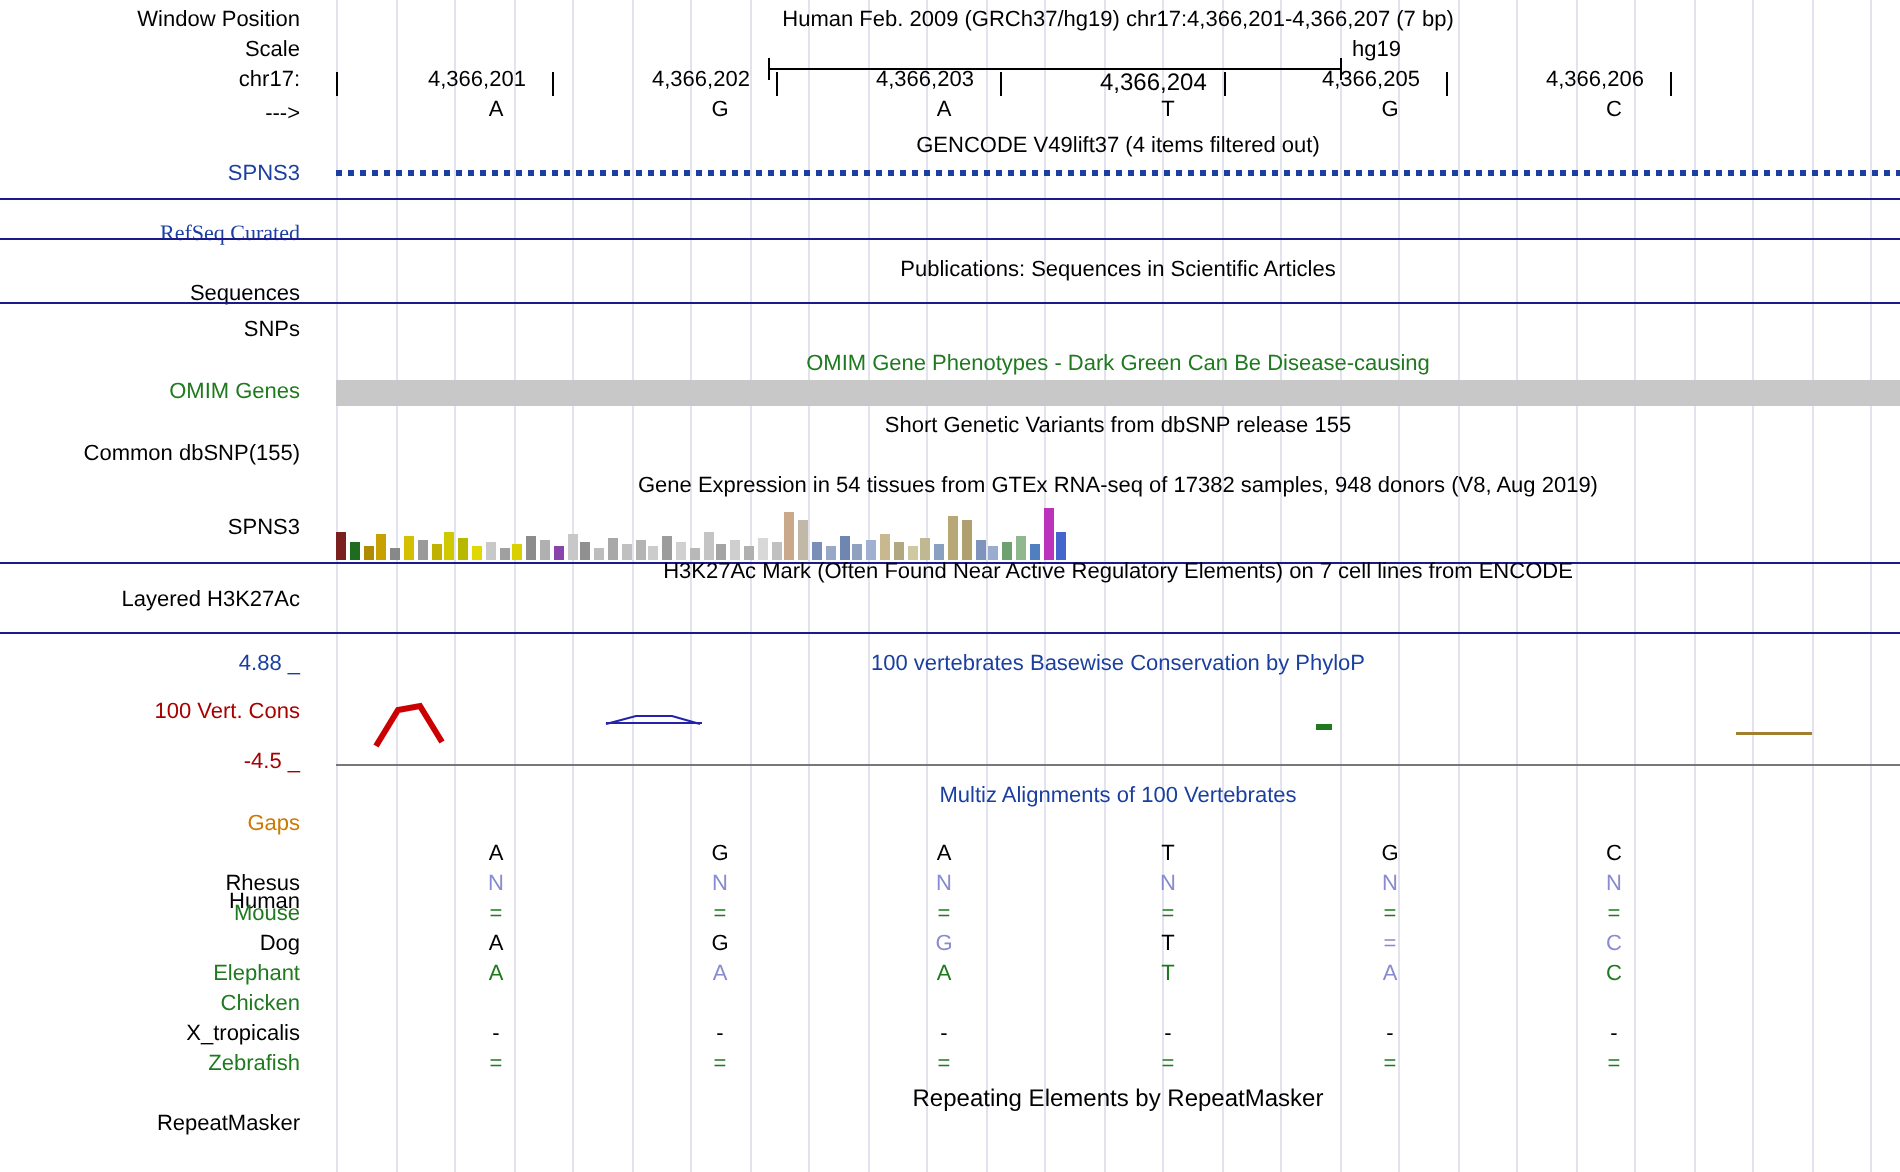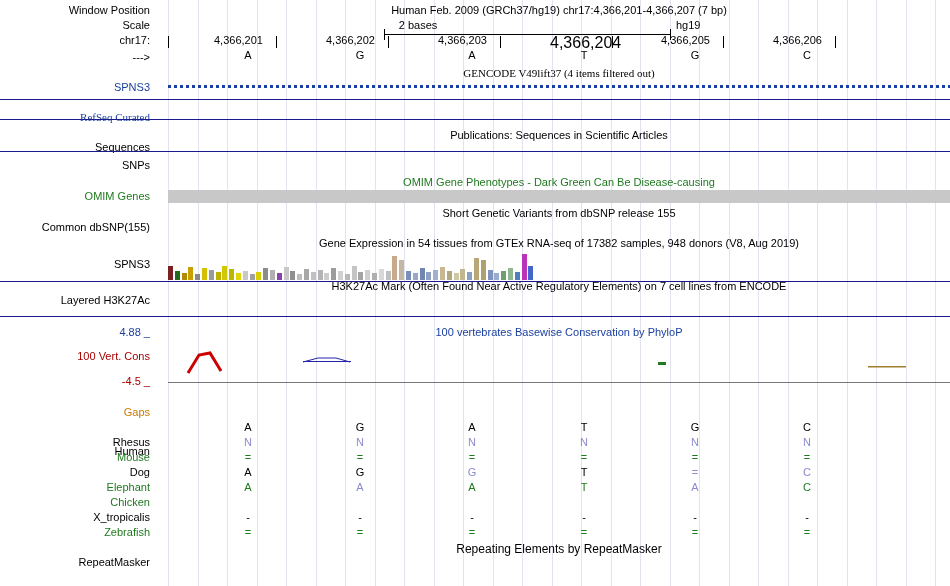--- a/index.html
+++ b/index.html
@@ -119,52 +119,51 @@
       <div class="gridline" style="left: 619.5px;"></div>
       <div class="gridline" style="left: 649px;"></div>
       <div class="gridline" style="left: 678.5px;"></div>
       <div class="gridline" style="left: 708px;"></div>
       <div class="gridline" style="left: 737.5px;"></div>
       <div class="gridline" style="left: 767px;"></div>
     </div>
 
   <div class="ctr" style="left:168px;width:782px;top:4px;">Human Feb. 2009 (GRCh37/hg19)   chr17:4,366,201-4,366,207 (7 bp)</div>
 
-  <div class="ctr" style="left:168px;width:500px;top:19px;">2 bases</div>
   <div class="hline" style="left:384px;top:34px;width:286px;"></div>
   <div class="vline" style="left:384px;top:29px;height:11px;"></div>
   <div class="vline" style="left:670px;top:29px;height:11px;"></div>
   <div class="abs" style="left:676px;top:19px;">hg19</div>
 
   <div id="ruler">
       <div class="tick" style="left: 276px; top: 36px; height: 12px;"></div>
       <div class="abs" style="left: 214px; top: 34px; font-size: 11px;">4,366,201</div>
       <div class="tick" style="left: 388px; top: 36px; height: 12px;"></div>
       <div class="abs" style="left: 326px; top: 34px; font-size: 11px;">4,366,202</div>
       <div class="tick" style="left: 500px; top: 36px; height: 12px;"></div>
       <div class="abs" style="left: 438px; top: 34px; font-size: 11px;">4,366,203</div>
       <div class="tick" style="left: 612px; top: 36px; height: 12px;"></div>
-      <div class="abs" style="left: 550px; top: 34px; font-size: 16px;">4,366,204</div>
+      <div class="abs" style="left: 550px; top: 34px; font-size: 12px;">4,366,204</div>
       <div class="tick" style="left: 723px; top: 36px; height: 12px;"></div>
       <div class="abs" style="left: 661px; top: 34px; font-size: 11px;">4,366,205</div>
       <div class="tick" style="left: 835px; top: 36px; height: 12px;"></div>
       <div class="abs" style="left: 773px; top: 34px; font-size: 11px;">4,366,206</div>
       <div class="tick" style="left: 168px; top: 36px; height: 12px;"></div>
     </div>
 
   <div id="baserow">
       <div class="basechar" style="left: 238px; top: 49px;">A</div>
       <div class="basechar" style="left: 350px; top: 49px;">G</div>
       <div class="basechar" style="left: 462px; top: 49px;">A</div>
       <div class="basechar" style="left: 574px; top: 49px;">T</div>
       <div class="basechar" style="left: 685px; top: 49px;">G</div>
       <div class="basechar" style="left: 797px; top: 49px;">C</div>
     </div>
 
-  <div class="trackTitle" style="top:67px;font-family:Liberation Serif, serif;">GENCODE V49lift37 (4 items filtered out)</div>
+  <div class="trackTitle" style="top:67px;">GENCODE V49lift37 (4 items filtered out)</div>
   <div class="dotrow" id="spns3dots" style="top:82px;">
       <span style="left: 0px;"></span>
       <span style="left: 6px;"></span>
       <span style="left: 12px;"></span>
       <span style="left: 18px;"></span>
       <span style="left: 24px;"></span>
       <span style="left: 30px;"></span>
       <span style="left: 36px;"></span>
       <span style="left: 42px;"></span>
       <span style="left: 48px;"></span>
@@ -370,20 +369,21 @@
     <svg width="782" height="42" style="position:absolute;left:0;top:0;">
       <polyline points="20,33 31,15 42,13 53,31" fill="none" stroke="#cc0000" stroke-width="3"></polyline>
       <polyline points="135,22 150,18 168,18 182,22" fill="none" stroke="#2222aa" stroke-width="1"></polyline>
       <rect x="135" y="21" width="48" height="1" fill="#2222aa"></rect>
       <rect x="490" y="22" width="8" height="3" fill="#1f7a1f"></rect>
       <rect x="700" y="26" width="38" height="1.5" fill="#a08030"></rect>
     </svg>
   </div>
   <div class="hline" style="left:168px;top:382px;width:782px;background:#777;"></div>
 
+  <div class="trackTitle blue" style="top:392px;">Multiz Alignments of 100 Vertebrates</div>
   <div id="alignrows">
       <div class="alnbase" style="left: 238px; top: 421px; color: rgb(0, 0, 0);">A</div>
       <div class="alnbase" style="left: 350px; top: 421px; color: rgb(0, 0, 0);">G</div>
       <div class="alnbase" style="left: 462px; top: 421px; color: rgb(0, 0, 0);">A</div>
       <div class="alnbase" style="left: 574px; top: 421px; color: rgb(0, 0, 0);">T</div>
       <div class="alnbase" style="left: 685px; top: 421px; color: rgb(0, 0, 0);">G</div>
       <div class="alnbase" style="left: 797px; top: 421px; color: rgb(0, 0, 0);">C</div>
       <div class="alnbase" style="left: 238px; top: 436px; color: rgb(138, 138, 208);">N</div>
       <div class="alnbase" style="left: 350px; top: 436px; color: rgb(138, 138, 208);">N</div>
       <div class="alnbase" style="left: 462px; top: 436px; color: rgb(138, 138, 208);">N</div>

